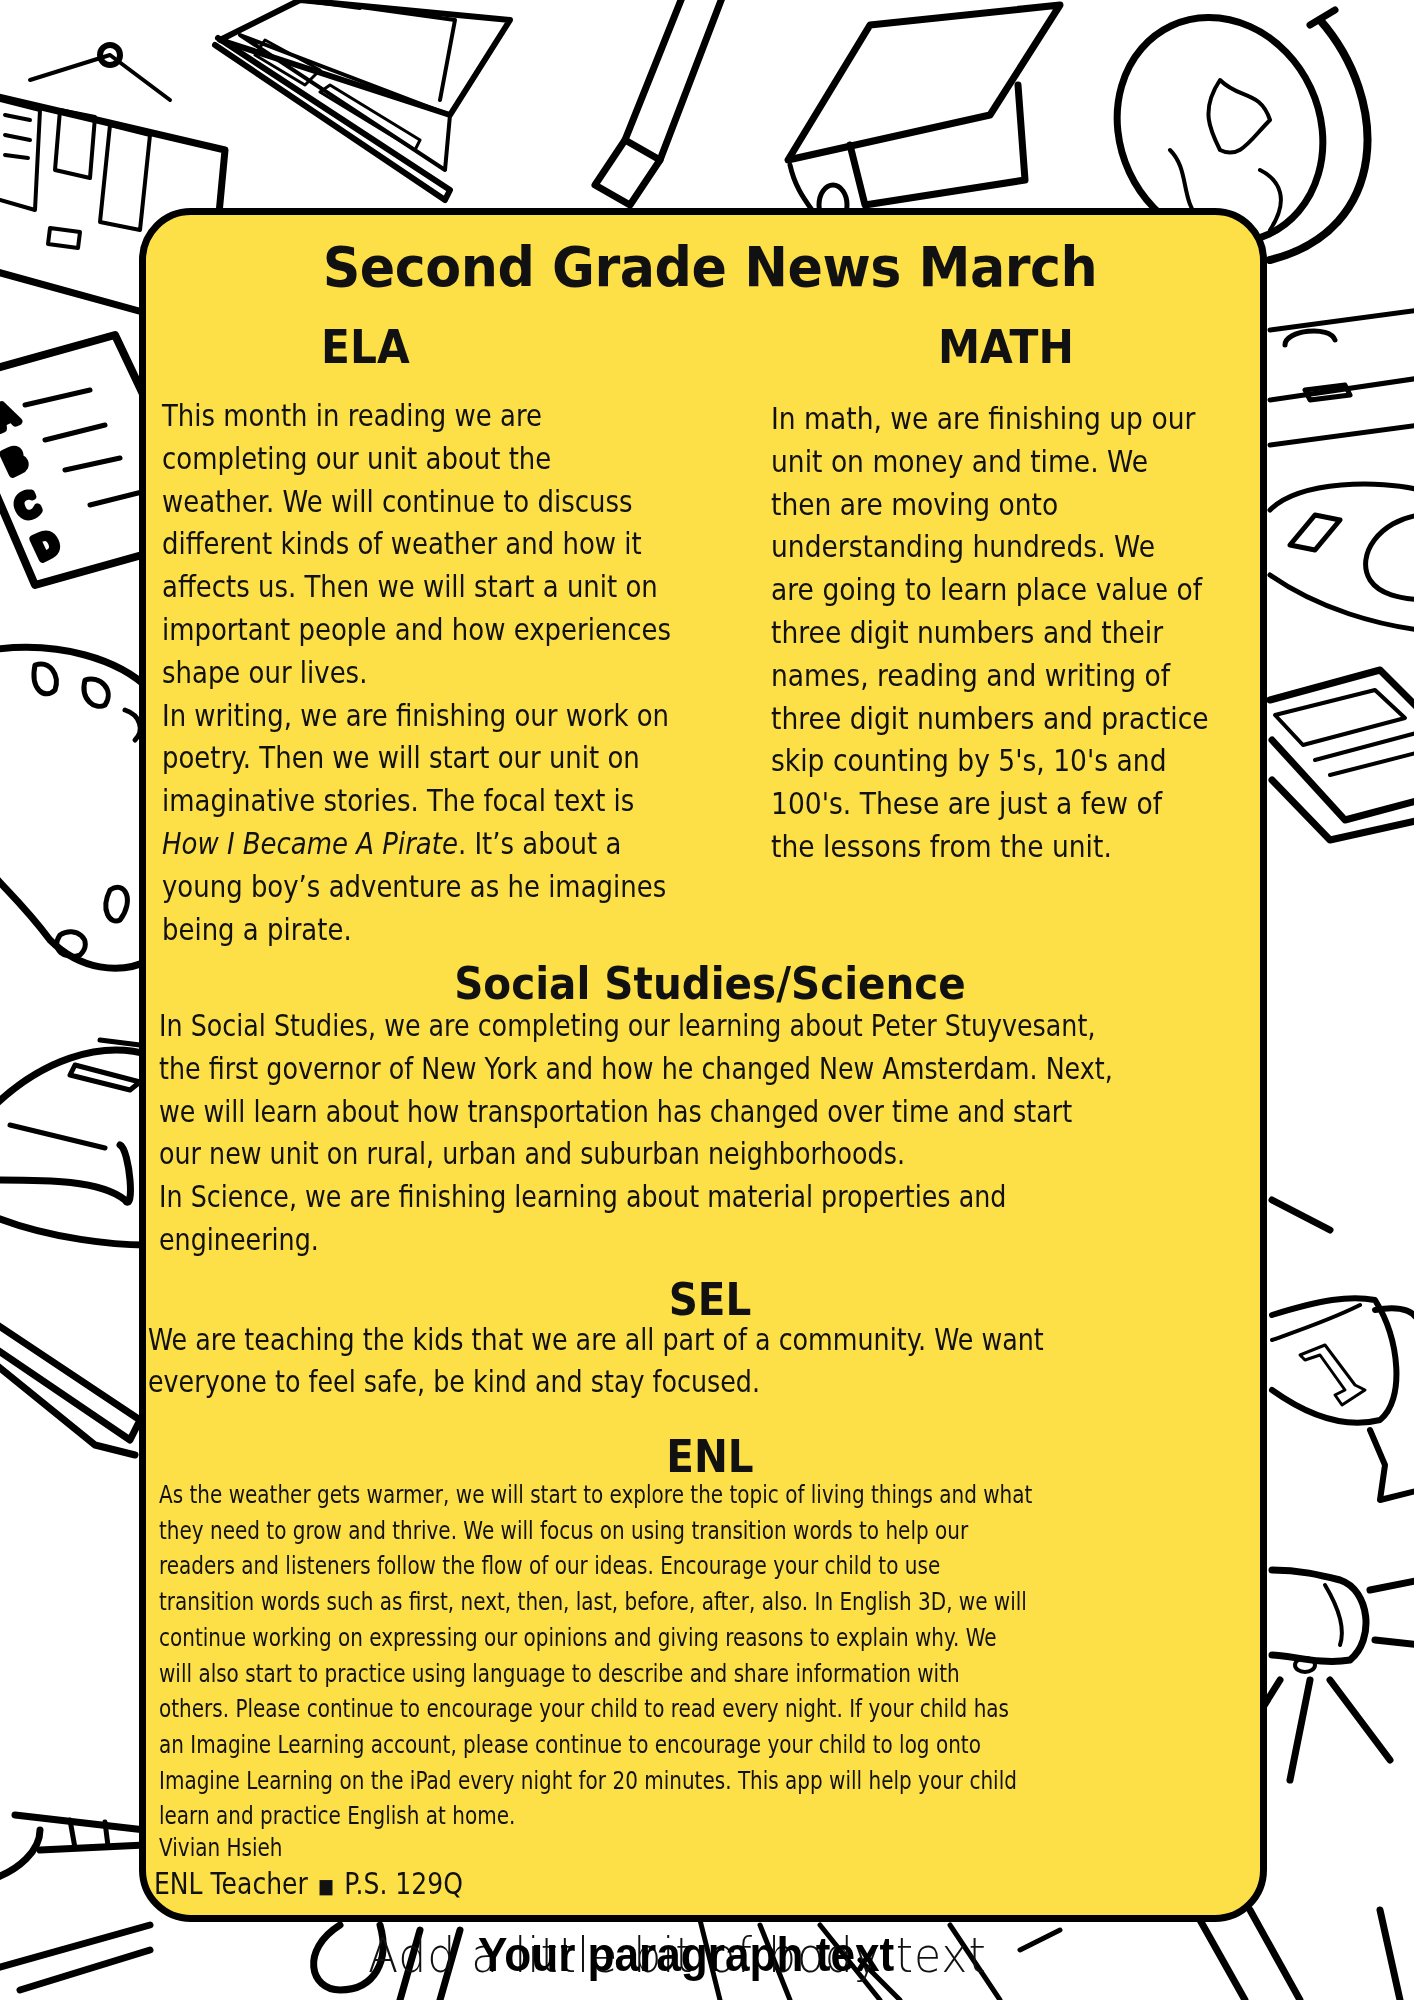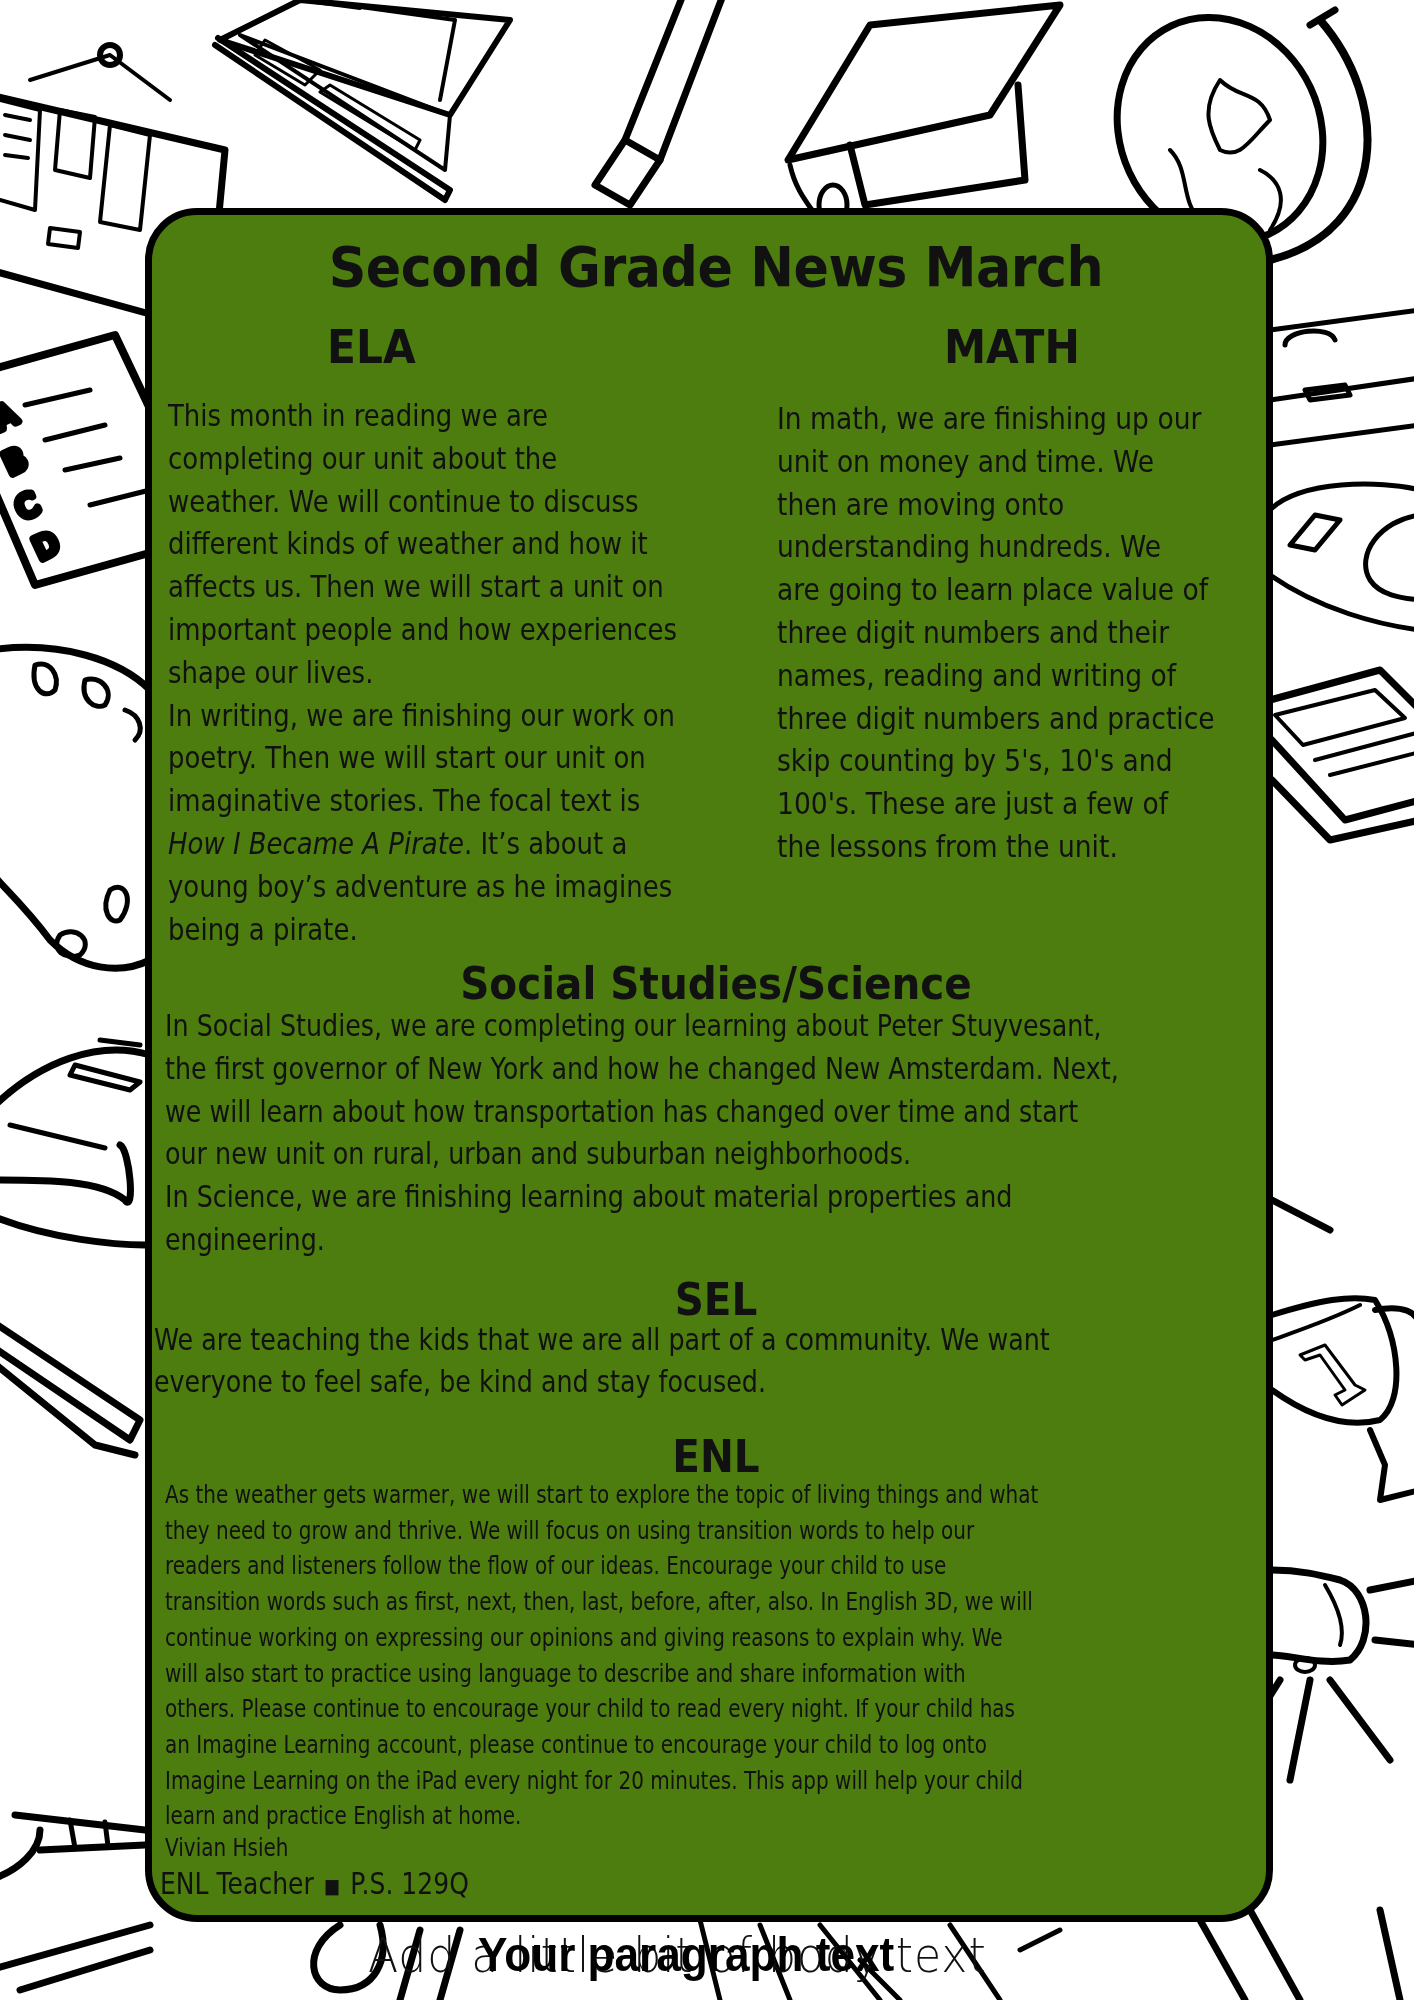--- a/index.html
+++ b/index.html
@@ -3,22 +3,22 @@
 <meta charset="utf-8">
 <style>
   html, body { margin: 0; padding: 0; }
   body {
     width: 1414px; height: 2000px; position: relative; overflow: hidden;
     background: #ffffff; font-family: "DejaVu Sans", sans-serif; color: #111111;
   }
   .bg { position: absolute; left: 0; top: 0; width: 1414px; height: 2000px; }
   .bg * { fill: none; stroke: #000; stroke-linecap: round; stroke-linejoin: round; }
   .frame {
-    position: absolute; left: 145px; top: 208px; width: 1114px; height: 1700px;
-    border: 7px solid #000; border-radius: 52px; background: #4d7c0f;
+    position: absolute; left: 139px; top: 208px; width: 1114px; height: 1700px;
+    border: 7px solid #000; border-radius: 52px; background: #fde047;
   }
   .abs { position: absolute; }
   .title {
     left: 0; width: 1128px; top: 20px; text-align: center;
     font-weight: bold; font-size: 55px; letter-spacing: -0.5px;
     font-family: "DejaVu Sans", sans-serif; transform: scaleX(0.95);
   }
   .h2 { font-weight: bold; font-size: 46px; font-family: "DejaVu Sans", sans-serif; }
   .ela-h { left: 175px; top: 105px; transform: scaleX(0.92); transform-origin: left; }
   .math-h { left: 792px; top: 105px; transform: scaleX(0.92); transform-origin: left; }

